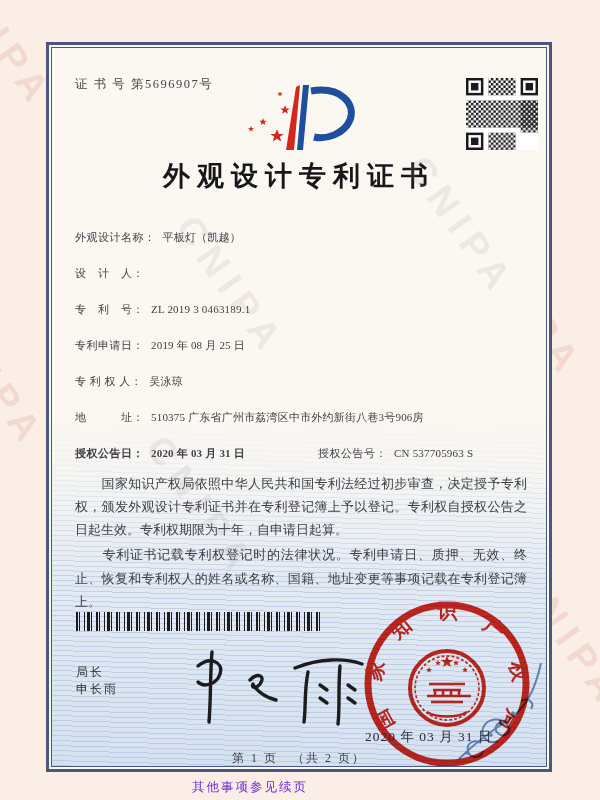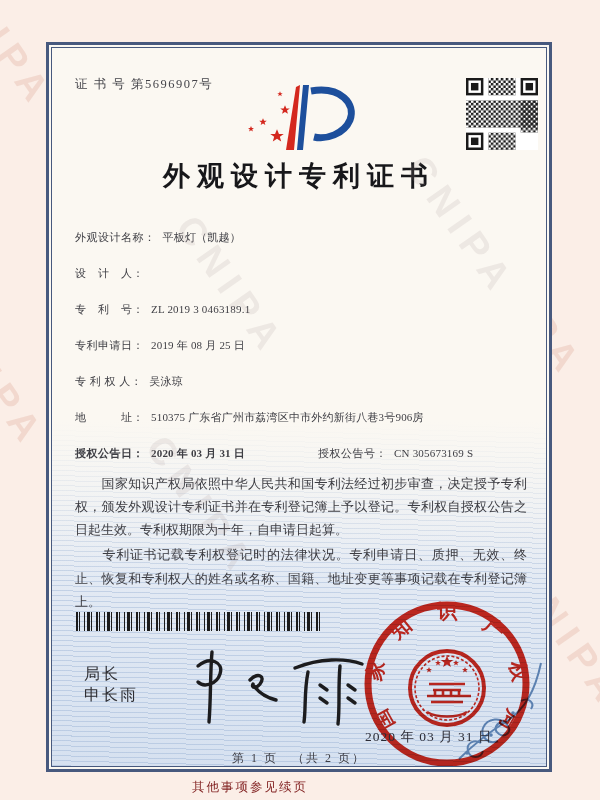--- a/index.html
+++ b/index.html
@@ -58,39 +58,39 @@
   .barcode{
     position:absolute;left:24px;top:564px;width:244px;height:19px;
     background:repeating-linear-gradient(90deg,
       #1c1c1c 0px,#1c1c1c 2px,transparent 2px,transparent 3px,
       #1c1c1c 3px,#1c1c1c 4px,transparent 4px,transparent 8px,
       #1c1c1c 8px,#1c1c1c 9px,transparent 9px,transparent 11px,
       #1c1c1c 11px,#1c1c1c 14px,transparent 14px,transparent 15px,
       #1c1c1c 15px,#1c1c1c 16px,transparent 16px,transparent 20px);
   }
   .sig-block{
-    position:absolute;left:32px;top:616px;z-index:3;
+    position:absolute;left:24px;top:616px;z-index:3;
     font-family:Liberation Mono, monospace;
-    font-size:16px;color:#2e2e33;letter-spacing:2px;
+    font-size:12px;color:#2e2e33;letter-spacing:2px;
   }
   .sig-block .sig-name{}
   .autograph{position:absolute;left:128px;top:592px;z-index:3;}
   .seal{position:absolute;left:303px;top:552px;z-index:4;opacity:0.93;mix-blend-mode:multiply;}
   .seal-date{
     position:absolute;left:313px;top:680px;z-index:5;
     font-size:13.5px;letter-spacing:1px;color:#2c2c36;white-space:pre;
   }
   .flourish{position:absolute;right:3px;bottom:3px;z-index:2;}
   .page-info{
     position:absolute;left:0;top:702px;width:100%;text-align:center;
     font-size:12px;letter-spacing:2px;color:#3d3d44;z-index:3;
   }
   .continuation{
     position:absolute;left:0;top:779px;width:500px;text-align:center;
-    font-size:12.5px;letter-spacing:2px;color:#7f1d1d;z-index:2;
+    font-size:12.5px;letter-spacing:2px;color:#6d28d9;z-index:2;
   }
 </style>
 </head>
 <body>
 
 <div class="watermark" style="left:-30px;top:-40px;">CNIPA</div>
 <div class="watermark" style="left:-38px;top:300px;">CNIPA</div>
 <div class="watermark" style="left:500px;top:230px;">CNIPA</div>
 <div class="watermark" style="left:540px;top:560px;">CNIPA</div>
 
@@ -174,21 +174,21 @@
         <span class="lbl">地　　　址：</span>
         <span class="val">510375 广东省广州市荔湾区中市外约新街八巷3号906房</span>
       </div>
       <div class="frow grant">
         <span class="pair first">
           <span class="lbl">授权公告日：</span>
           <span class="val">2020 年 03 月 31 日</span>
         </span>
         <span class="pair">
           <span class="lbl">授权公告号：</span>
-          <span class="val">CN 305673169 S</span>
+          <span class="val">CN 537705963 S</span>
         </span>
       </div>
     </div>
 
     <div class="paras">
       <p>　　国家知识产权局依照中华人民共和国专利法经过初步审查，决定授予专利权，颁发外观设计专利证书并在专利登记簿上予以登记。专利权自授权公告之日起生效。专利权期限为十年，自申请日起算。</p>
       <p>　　专利证书记载专利权登记时的法律状况。专利申请日、质押、无效、终止、恢复和专利权人的姓名或名称、国籍、地址变更等事项记载在专利登记簿上。</p>
     </div>
 
     <div class="barcode"></div>

